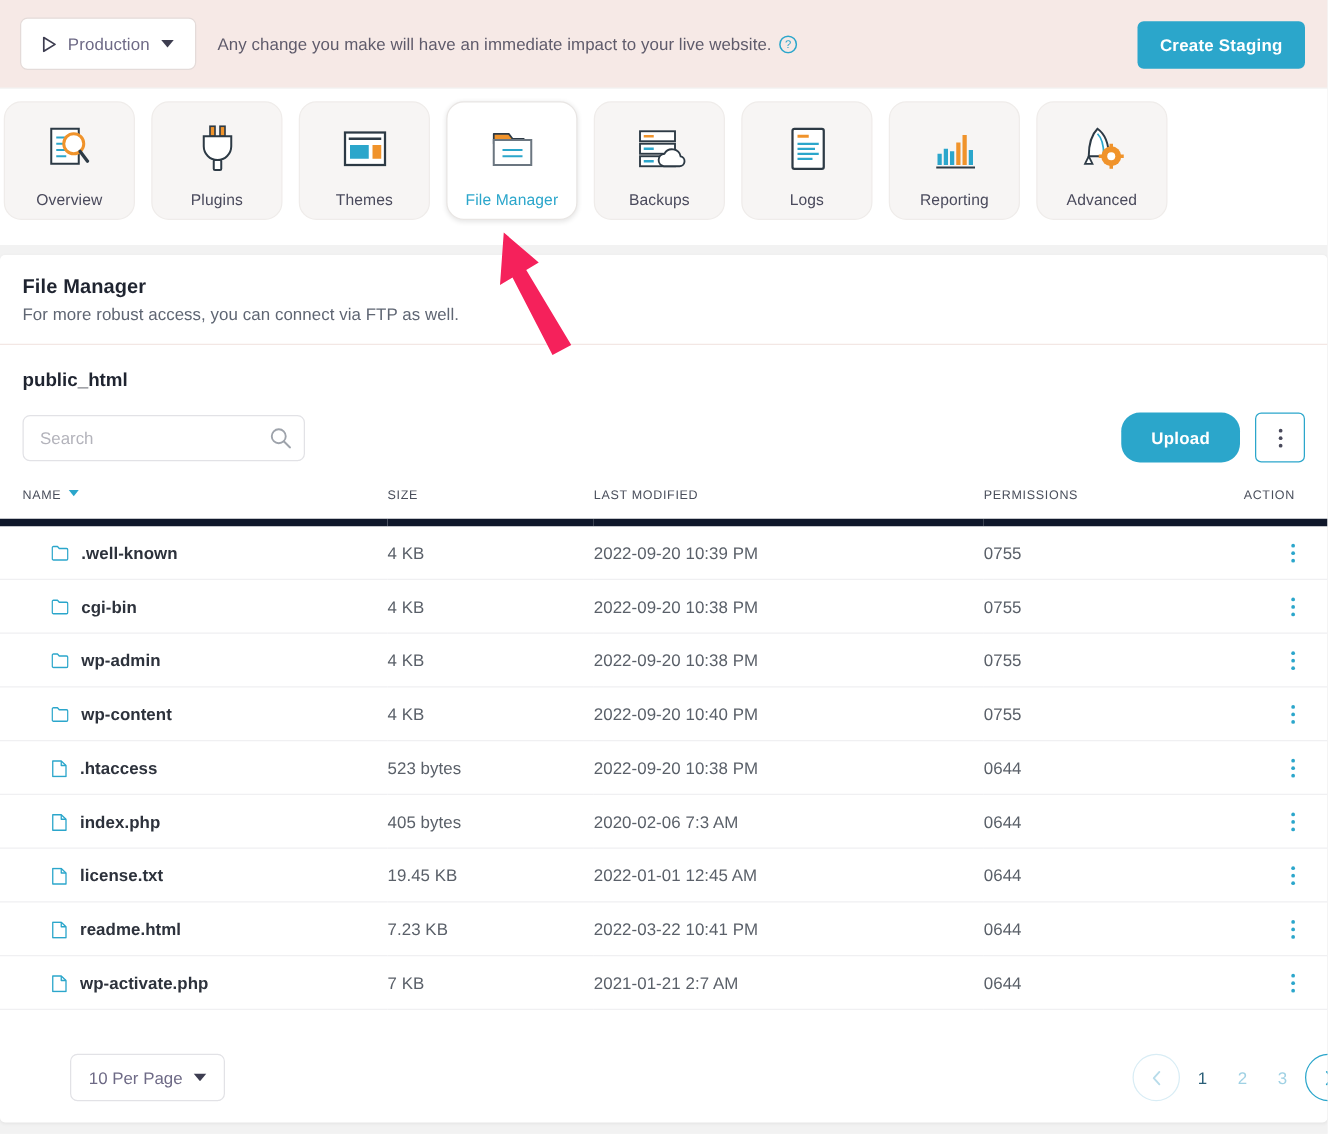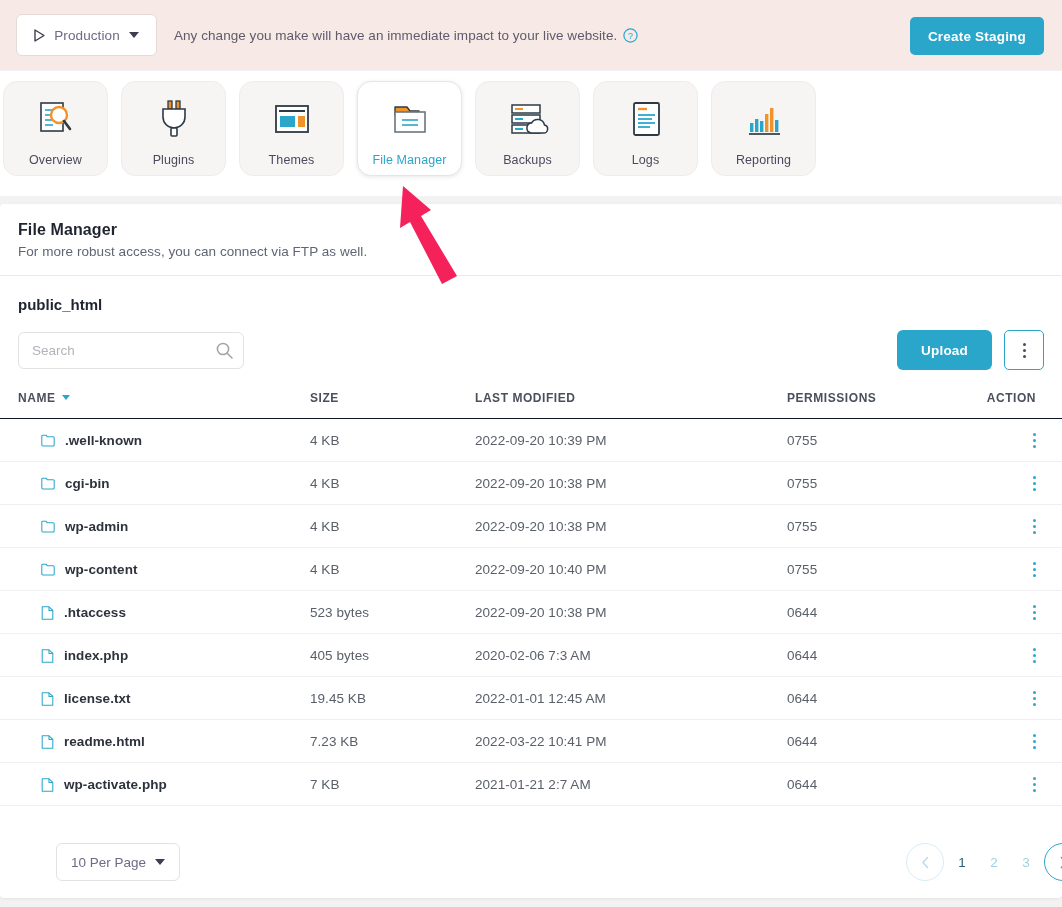--- a/index.html
+++ b/index.html
@@ -82,36 +82,36 @@
     width: 226px; height: 37px;
     border: 1px solid #e2e2e6; border-radius: 6px;
     padding: 0 34px 0 13px; font-size: 13.5px; color: #4a4a5c;
     font-family: "Liberation Sans", sans-serif; outline: none; background: #fff;
   }
   .search-input::placeholder { color: #b3b3bb; }
   .search-ico { position: absolute; right: 11px; top: 10px; pointer-events: none; }
   .tool-spacer { flex: 1; }
   .upload-btn {
     height: 40px; padding: 7px 24px; background: #2ba6cb; color: #fff;
-    border: none; border-radius: 6px; font-size: 13.5px; font-weight: bold;
+    border: none; border-radius: 15px; font-size: 13.5px; font-weight: bold;
     font-family: "Liberation Sans", sans-serif; cursor: pointer; letter-spacing: .2px;
   }
   .kebab-btn {
     width: 40px; height: 40px; margin-left: 12px;
     background: #fff; border: 1px solid #2ba6cb; border-radius: 5px;
     display: flex; align-items: center; justify-content: center;
     flex-direction: column; gap: 3px; cursor: pointer;
   }
   .kebab-btn i { width: 3px; height: 3px; border-radius: 50%; background: #4a4a5c; display:block; }
 
   
   table.fm-table { width: 100%; border-collapse: collapse; margin-top: 21px; }
   table.fm-table th {
-    text-align: left; font-size: 12px; font-weight: bold; color: #4a4f5c;
-    letter-spacing: .55px; padding: 0 0 13px 0; border-bottom: 1px solid #0f172a;
+    text-align: left; font-size: 10px; font-weight: normal; color: #4a4f5c;
+    letter-spacing: .55px; padding: 0 0 13px 0; border-bottom: 6px solid #0f172a;
   }
   table.fm-table th:first-child { padding-left: 18px; }
   table.fm-table th.action-col { text-align: right; padding-right: 26px; }
   .sort-caret {
     display: inline-block; margin-left: 6px; vertical-align: 2px;
     width: 0; height: 0; border-left: 4px solid transparent;
     border-right: 4px solid transparent; border-top: 5px solid #2ba6cb;
   }
   table.fm-table td {
     font-size: 13.5px; color: #3e4450; padding: 14px 0 13px 0;
@@ -280,20 +280,38 @@
           <rect x="17" y="22" width="3.4" height="11" fill="#2ba6cb"></rect>
           <rect x="22" y="15" width="3.4" height="18" fill="#f0932b"></rect>
           <rect x="27" y="9" width="3.4" height="24" fill="#f0932b"></rect>
           <rect x="32" y="21" width="3.4" height="12" fill="#2ba6cb"></rect>
           <line x1="6" y1="35" x2="37" y2="35" stroke="#2d3a45" stroke-width="1.7"></line>
         </svg>
       </div>
       <span class="lbl">Reporting</span>
     </div>
 
+    <div class="nav-tab">
+      <div class="nav-ico">
+        <svg width="42" height="40" viewBox="0 0 42 40">
+          <path d="M17 4 c7 5 9 14 9 22 h-16 c0 -8 2 -17 7 -22 Z" fill="#fff" stroke="#2d3a45" stroke-width="1.6"></path>
+          <path d="M17 8 c4 4 5 11 5 17" fill="none" stroke="#2ba6cb" stroke-width="1.4"></path>
+          <path d="M10 26 l-3 6 h6 Z" fill="#fff" stroke="#2d3a45" stroke-width="1.4"></path>
+          <circle cx="28" cy="26" r="8" fill="#f0932b"></circle>
+          <circle cx="28" cy="26" r="3.2" fill="#fff"></circle>
+          <g fill="#f0932b">
+            <rect x="26.6" y="16" width="2.8" height="4"></rect>
+              <rect x="26.6" y="32" width="2.8" height="4"></rect>
+            <rect x="18" y="24.6" width="4" height="2.8"></rect>
+              <rect x="34" y="24.6" width="4" height="2.8"></rect>
+          </g>
+        </svg>
+      </div>
+      <span class="lbl">Advanced</span>
+    </div>
 
   </div>
 </div>
 
 <div class="main-card">
 
   <div class="fm-head">
     <div class="fm-title">File Manager</div>
     <div class="fm-sub">For more robust access, you can connect via FTP as well.</div>
   </div>

